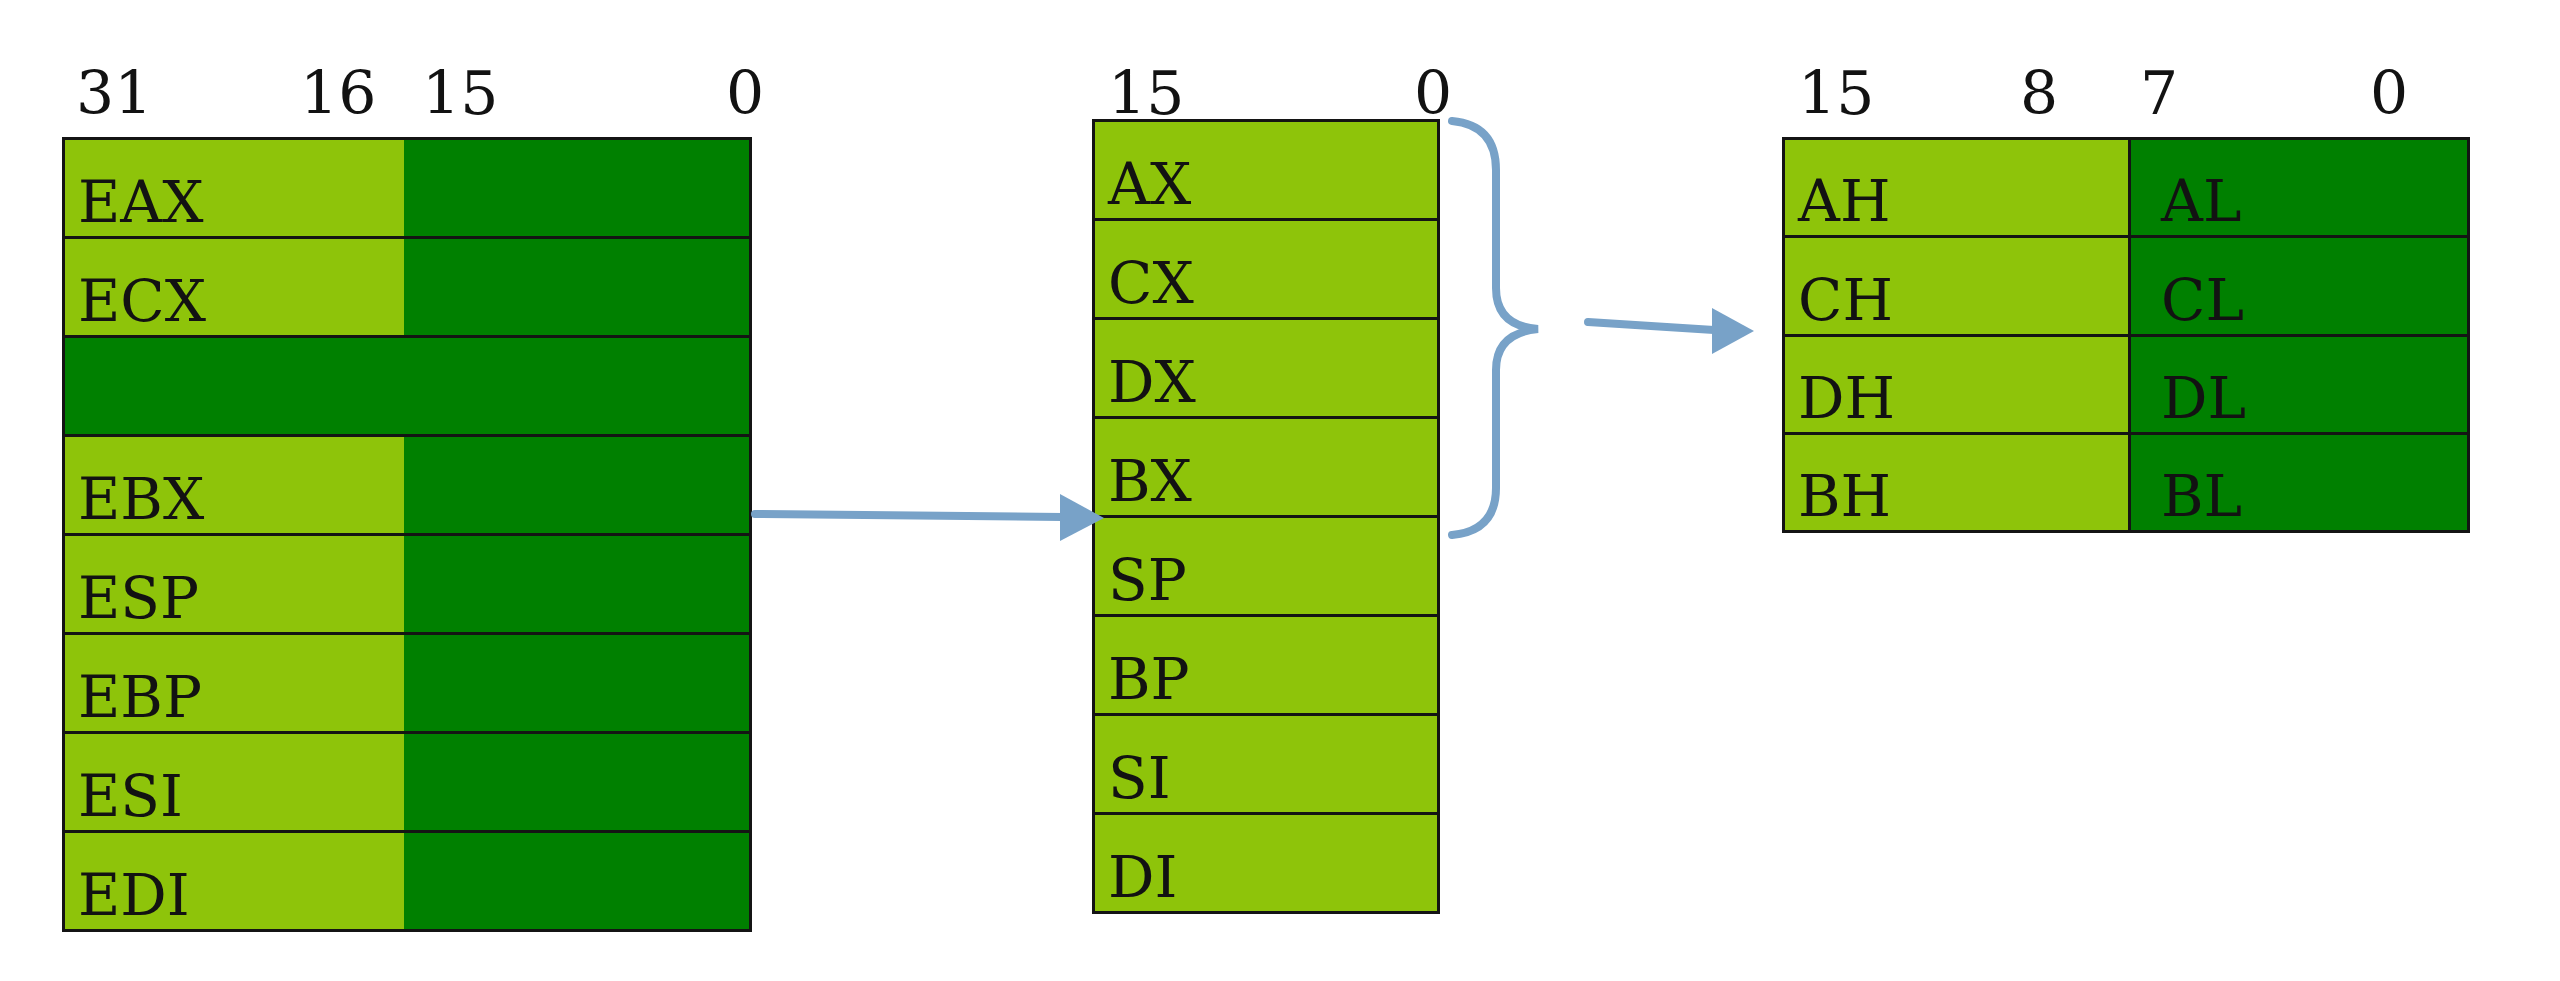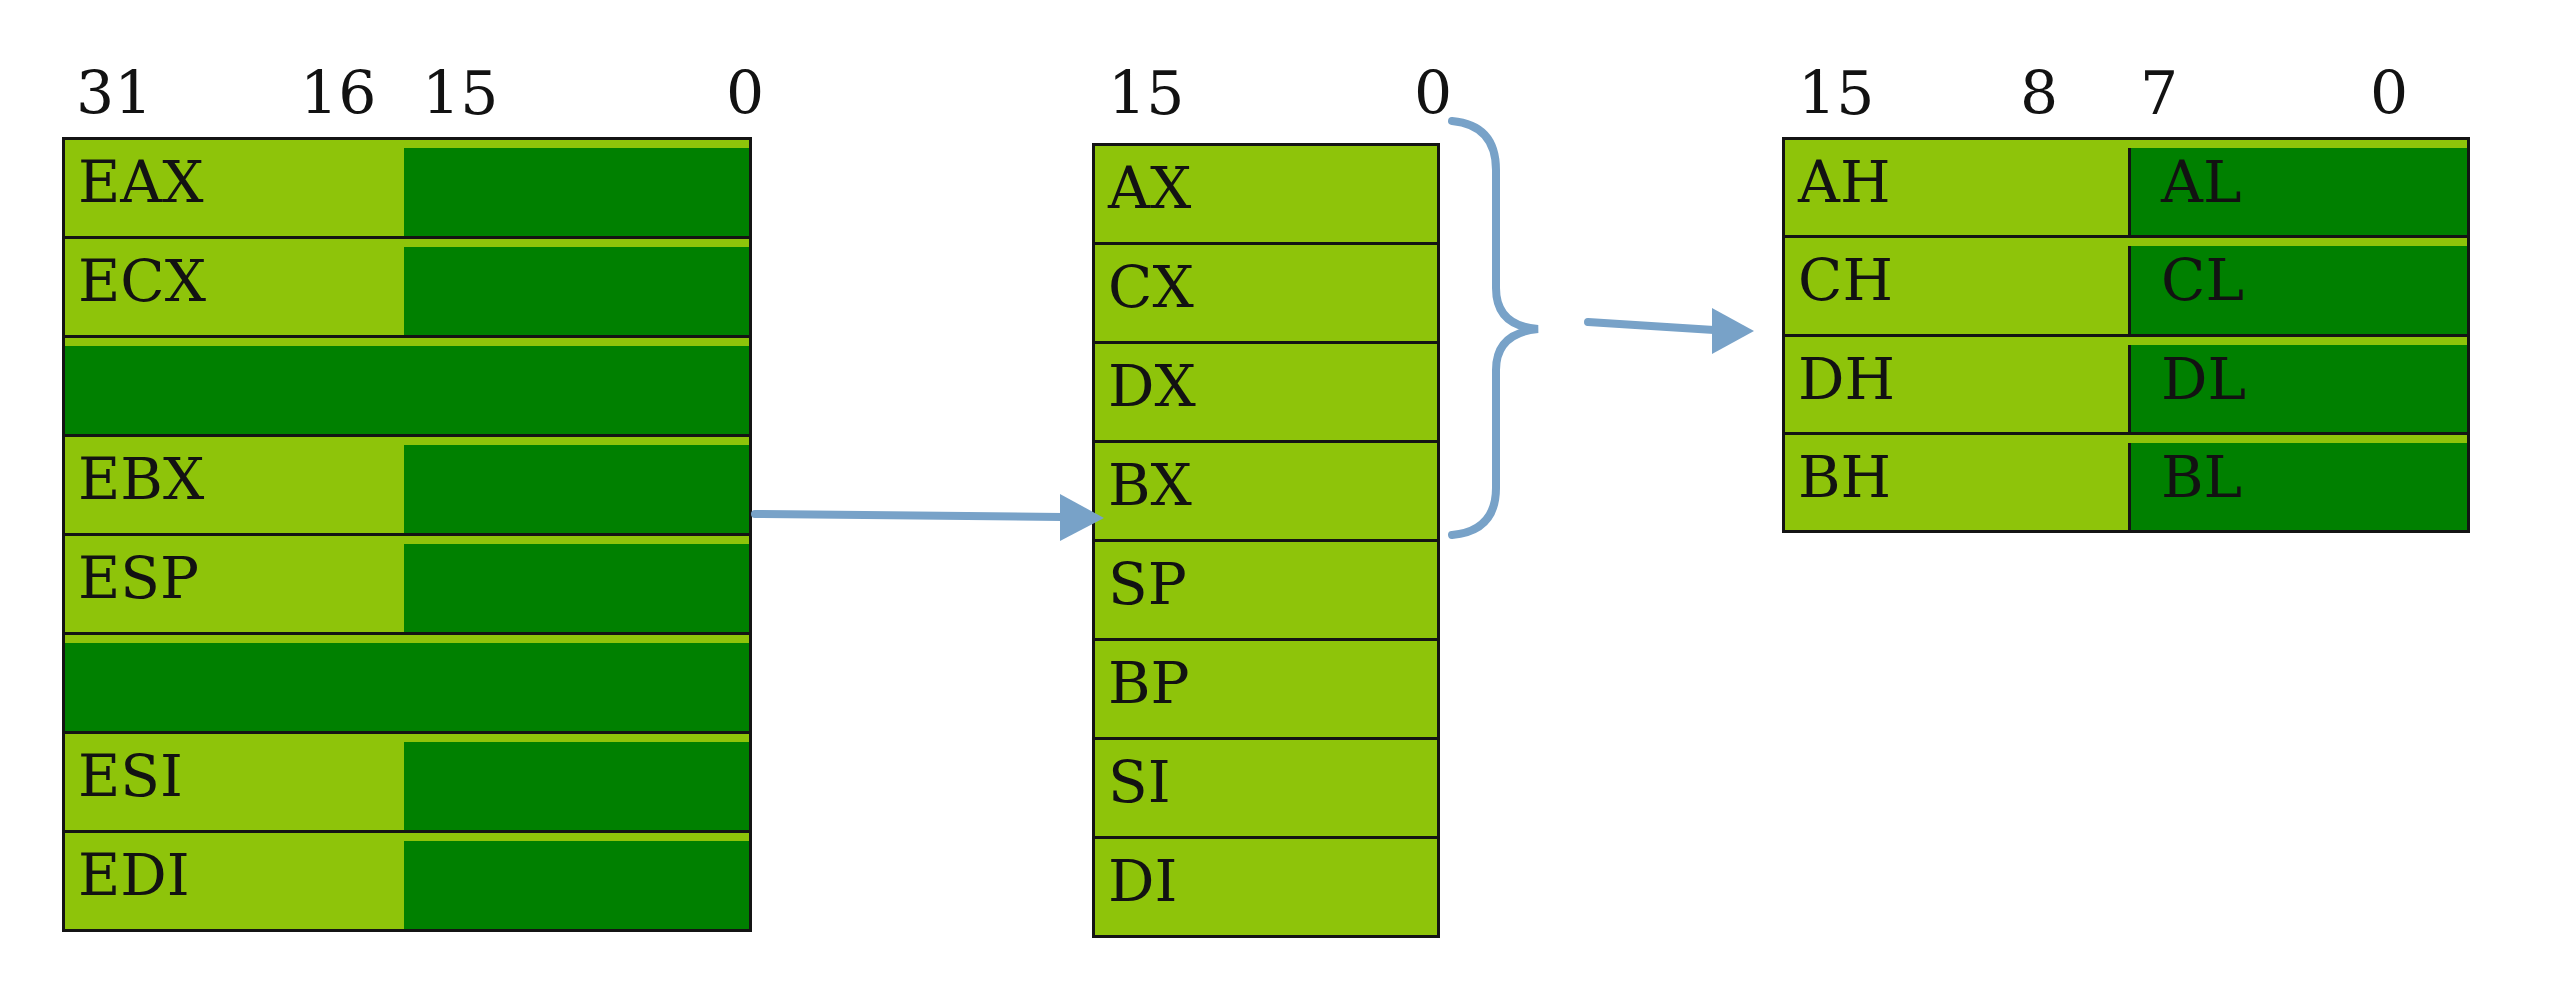--- a/index.html
+++ b/index.html
@@ -30,25 +30,24 @@
   .reg-table{
     position:absolute;
     box-sizing:border-box;
     border:3px solid var(--border_dark);
     display:flex;flex-direction:column;
     background:var(--light_green);
   }
   .reg-row{flex:1;display:flex;border-top:3px solid var(--border_dark);min-height:0;}
   .reg-row:first-child{border-top:none;}
   .cell{
-    display:flex;align-items:flex-start;
+    display:flex;align-items:flex-end;
     padding-left:13px;box-sizing:border-box;
     font-size:58px;color:var(--text_color);
     overflow:hidden;
-    margin-top:8px;
   }
   .cell.hi{background:var(--light_green);}
   .cell.lo{background:var(--dark_green);flex:1;padding-left:30px;}
   .t32 .cell.hi{width:339px;}
   .t16 .cell.hi{flex:1;}
   .t8  .cell.hi{width:346px;border-right:3px solid var(--border_dark);}
   .overlay{position:absolute;left:0;top:0;pointer-events:none;}
 </style>
 </head>
 <body>
@@ -90,37 +89,40 @@
         </div>
       <div class="cell lo"></div>
     </div>
     <div class="reg-row">
       <div class="cell hi">
           <span>ESP</span>
         </div>
       <div class="cell lo"></div>
     </div>
     <div class="reg-row">
+      <div class="cell hi">
+          <span>EBP</span>
+        </div>
       <div class="cell lo"></div>
     </div>
     <div class="reg-row">
       <div class="cell hi">
           <span>ESI</span>
         </div>
       <div class="cell lo"></div>
     </div>
     <div class="reg-row">
       <div class="cell hi">
           <span>EDI</span>
         </div>
       <div class="cell lo"></div>
     </div>
   </div>
 
-  <div class="reg-table t16" style="left:1092px;top:143px;width:348px;height:795px;">
+  <div class="reg-table t16" style="left:1092px;top:119px;width:348px;height:795px;">
     <div class="reg-row">
       <div class="cell hi">
           <span>AX</span>
         </div>
     </div>
     <div class="reg-row">
       <div class="cell hi">
           <span>CX</span>
         </div>
     </div>

